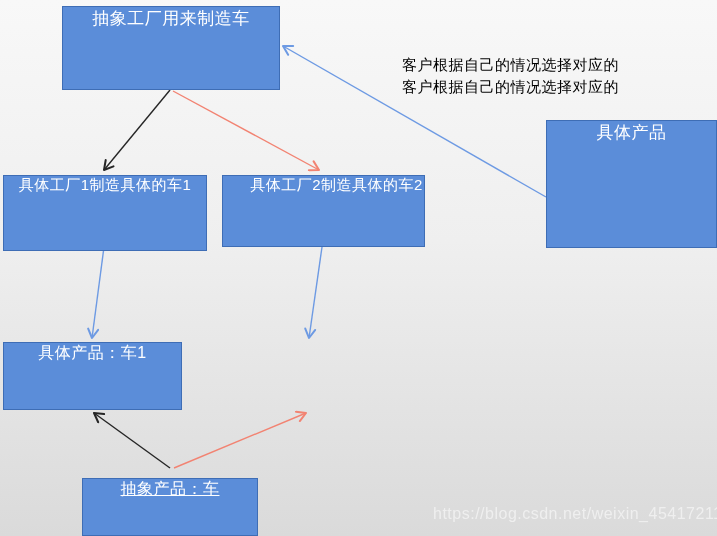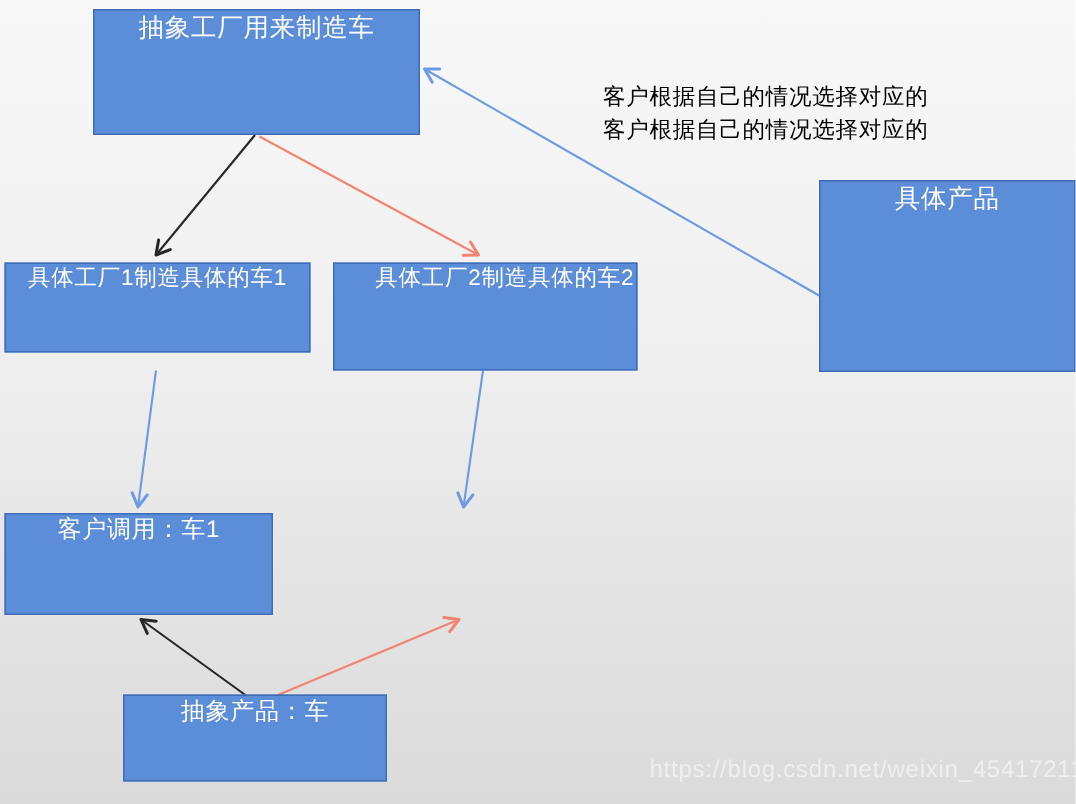--- a/index.html
+++ b/index.html
@@ -22,26 +22,26 @@
     position: absolute;
     box-sizing: border-box;
     background: var(--node-fill, #5b8dd9);
     border: 1.5px solid var(--node-border, #3e6db5);
     color: var(--node-text, #ffffff);
     display: flex; justify-content: center;
     text-align: center;
     letter-spacing: 0.5px;
   }
   .n-abstract-factory { left: 62px;  top: 6px;   width: 218px; height: 84px;  font-size: 17px; }
-  .n-factory1         { left: 3px;   top: 175px; width: 204px; height: 60px;  font-size: 15px; }
+  .n-factory1         { left: 3px;   top: 175px; width: 204px; height: 76px;  font-size: 15px; }
   .n-factory2         { left: 222px; top: 175px; width: 203px; height: 72px;  font-size: 15px; padding-left: 26px; }
   .n-client           { left: 546px; top: 120px; width: 171px; height: 128px; font-size: 17px; }
   .n-product1         { left: 3px;   top: 342px; width: 179px; height: 68px;  font-size: 16px; }
   .n-product2         { left: 221px; top: 342px; width: 177px; height: 70px;  font-size: 16px; }
-  .n-abstract-product { left: 82px;  top: 463px; width: 176px; height: 58px;  font-size: 16px; }
+  .n-abstract-product { left: 82px;  top: 478px; width: 176px; height: 58px;  font-size: 16px; text-decoration: underline; }
 
   .annotation {
     position: absolute; left: 402px; top: 54px;
     color: var(--annotation-text, #000000);
     font-size: 15px; line-height: 22px;
     letter-spacing: 0.5px;
     white-space: nowrap;
   }
   .watermark {
     position: absolute; left: 433px; top: 505px;
@@ -93,21 +93,21 @@
 
   <div class="node n-factory2">
     <span>具体工厂2制造具体的车2</span>
   </div>
 
   <div class="node n-client">
     <span>具体产品</span>
   </div>
 
   <div class="node n-product1">
-    <span>客户调用：车1</span>
+    <span>具体产品：车1</span>
   </div>
 
 
   <div class="node n-abstract-product">
     <span>抽象产品：车</span>
   </div>
 
   <div class="annotation">
     <div>客户根据自己的情况选择对应的</div>
     <div>客户根据自己的情况选择对应的</div>

